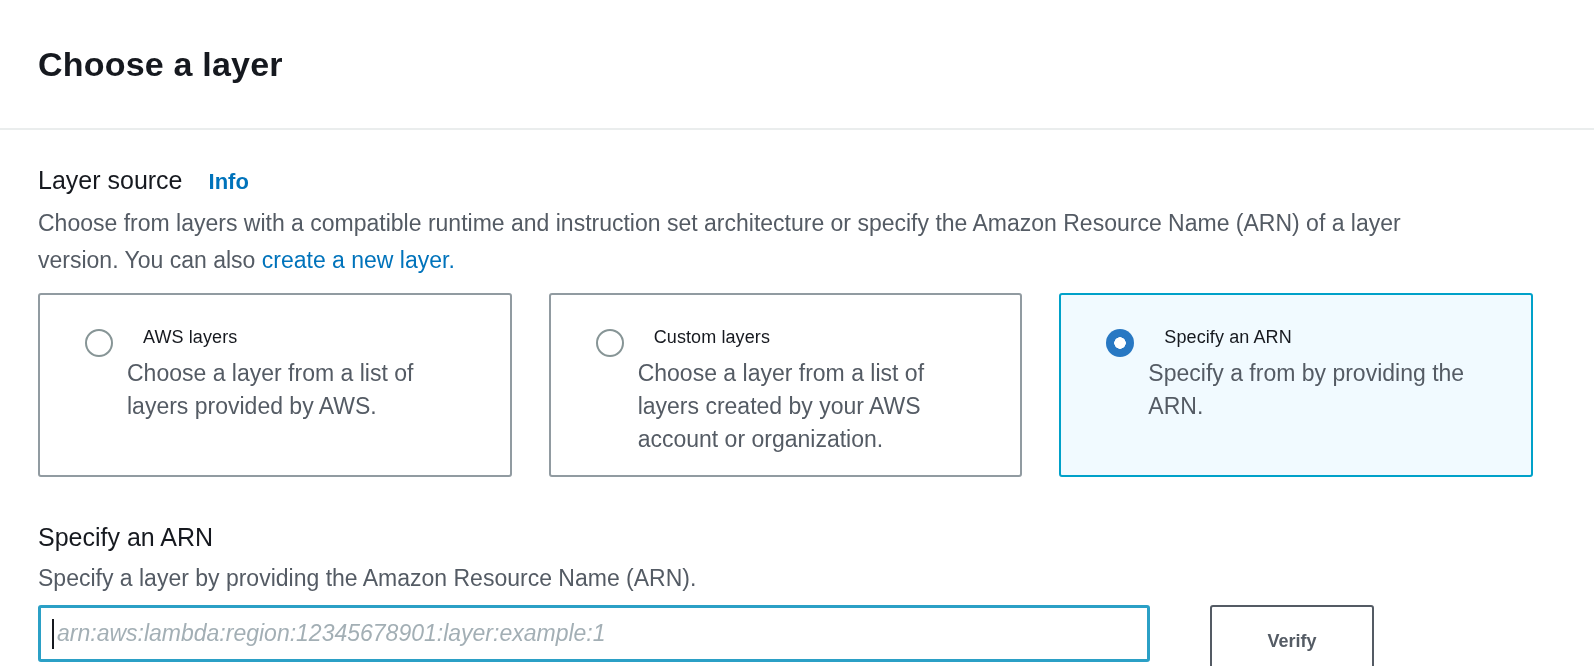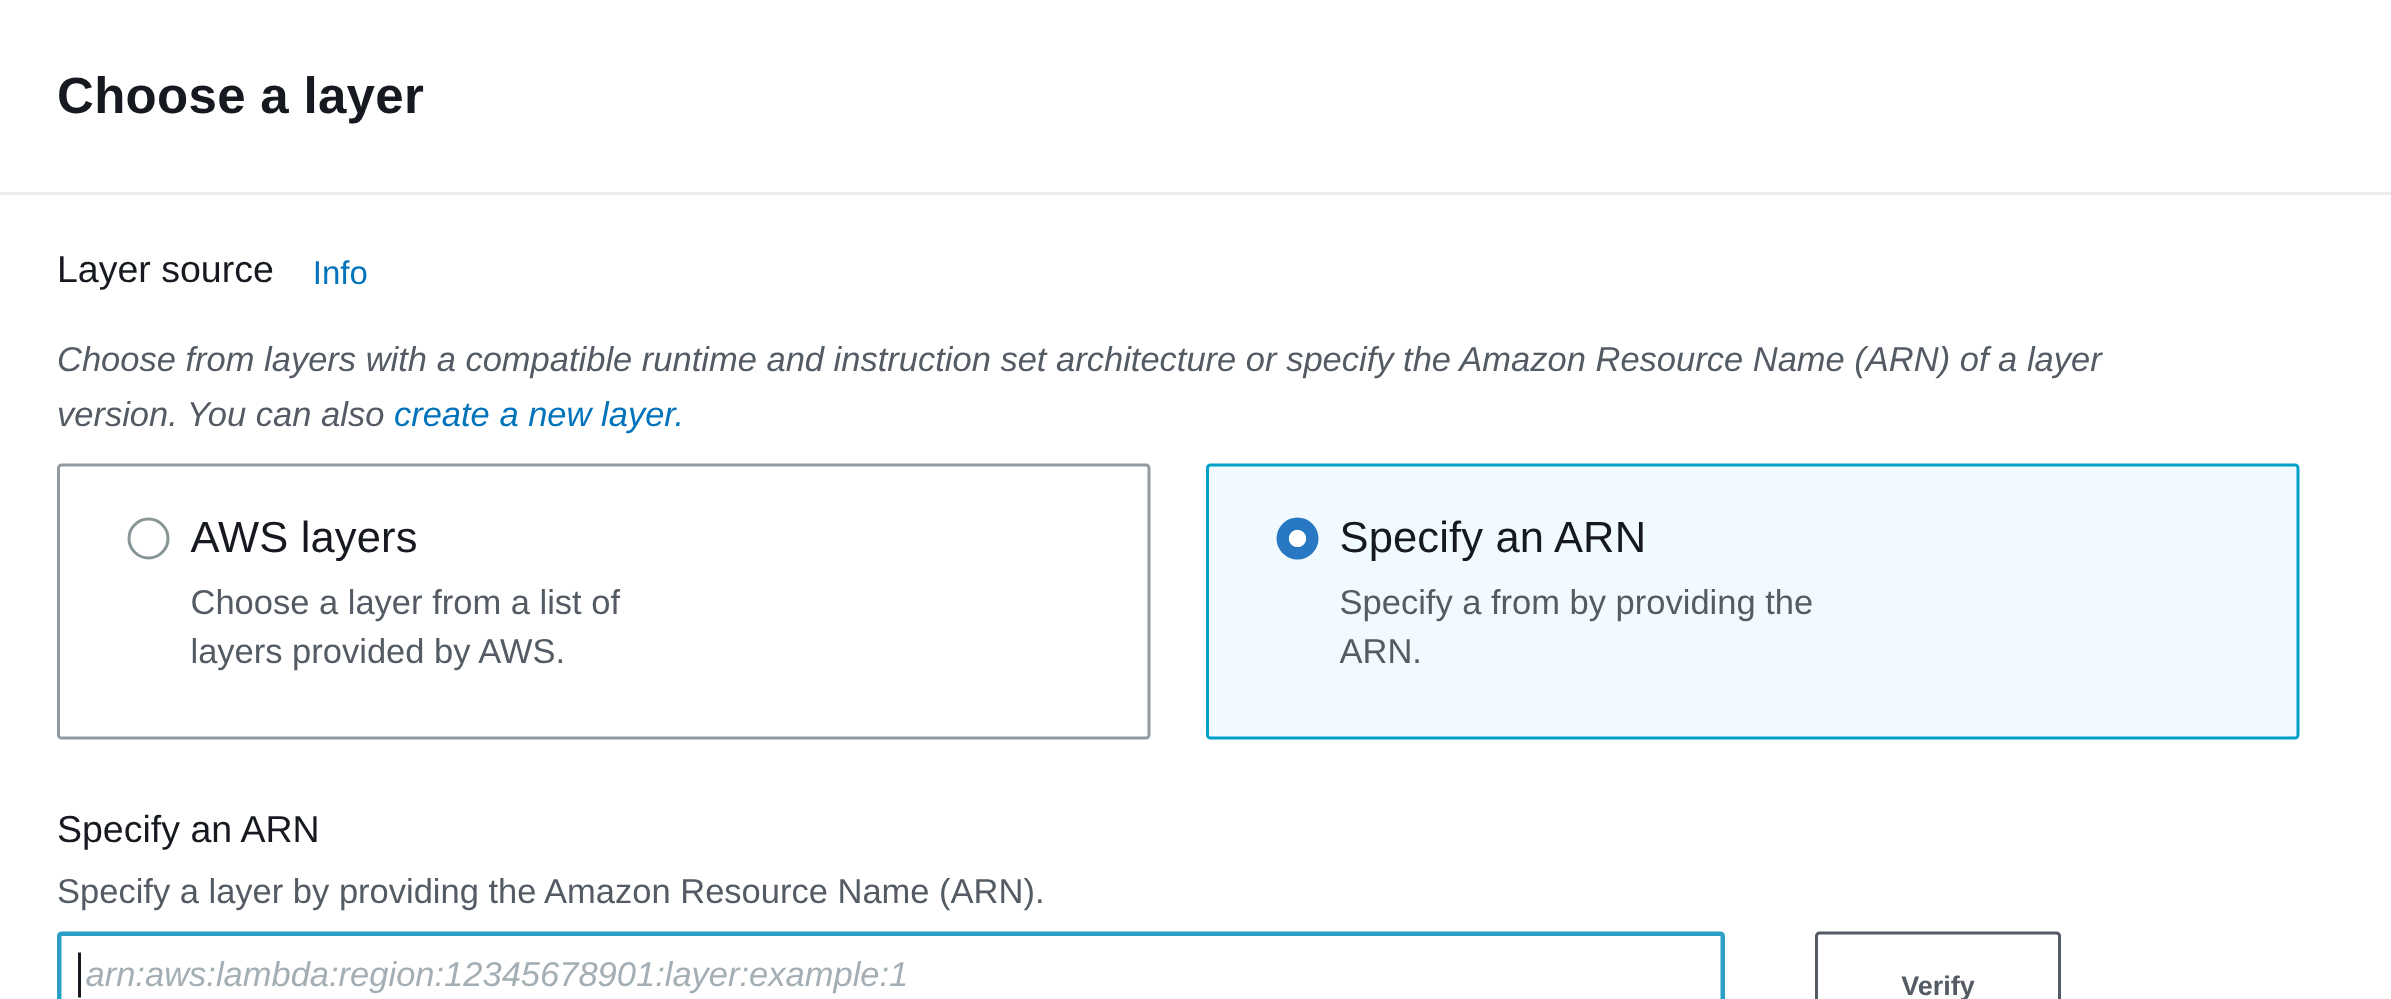--- a/index.html
+++ b/index.html
@@ -31,33 +31,32 @@
 
   .label-row {
     margin-top: 36px;
     display: flex;
     align-items: flex-end;
     gap: 26px;
   }
   .field-label { font-size: 25px; color: #16191f; }
   .info-link {
     font-size: 22px;
-    font-weight: 400;
+    font-weight: 700;
     color: #0073bb;
     text-decoration: none;
     cursor: pointer;
   }
 
   .description {
-    margin-top: 26px;
+    margin-top: 10px;
     font-size: 23px;
     line-height: 37px;
     color: #545b64;
     max-width: 1440px;
-    font-style: italic;
   }
   .inline-link { color: #0073bb; text-decoration: none; cursor: pointer; }
 
   
   .tiles {
     margin-top: 14px;
     display: flex;
     gap: 37px;
     max-width: 1495px;
   }
@@ -82,21 +81,21 @@
     margin-top: 2px;
     border: 2px solid #879596;
     border-radius: 50%;
     background: #ffffff;
   }
   .radio.checked {
     border: none;
     background: radial-gradient(circle closest-side, #ffffff 0 5.5px, #2878c3 6px 100%);
   }
   .tile-text { margin-left: 14px; }
-  .tile-title { font-size: 29px; color: #16191f; letter-spacing: 0.1px; }
+  .tile-title { font-size: 18px; color: #16191f; letter-spacing: 0.1px; margin-left: 16px; }
   .tile-desc {
     margin-top: 9px;
     font-size: 23px;
     line-height: 33px;
     color: #545b64;
     max-width: 330px;
   }
 
   
   .arn-section { margin-top: 46px; }
@@ -166,20 +165,29 @@
     <div class="tile">
       <div class="tile-inner">
         <span class="radio"></span>
         <div class="tile-text">
           <div class="tile-title">AWS layers</div>
           <div class="tile-desc">Choose a layer from a list of layers provided by AWS.</div>
         </div>
       </div>
     </div>
 
+    <div class="tile">
+      <div class="tile-inner">
+        <span class="radio"></span>
+        <div class="tile-text">
+          <div class="tile-title">Custom layers</div>
+          <div class="tile-desc">Choose a layer from a list of layers created by your AWS account or organization.</div>
+        </div>
+      </div>
+    </div>
 
     <div class="tile selected">
       <div class="tile-inner">
         <span class="radio checked"></span>
         <div class="tile-text">
           <div class="tile-title">Specify an ARN</div>
           <div class="tile-desc">Specify a from by providing the ARN.</div>
         </div>
       </div>
     </div>

